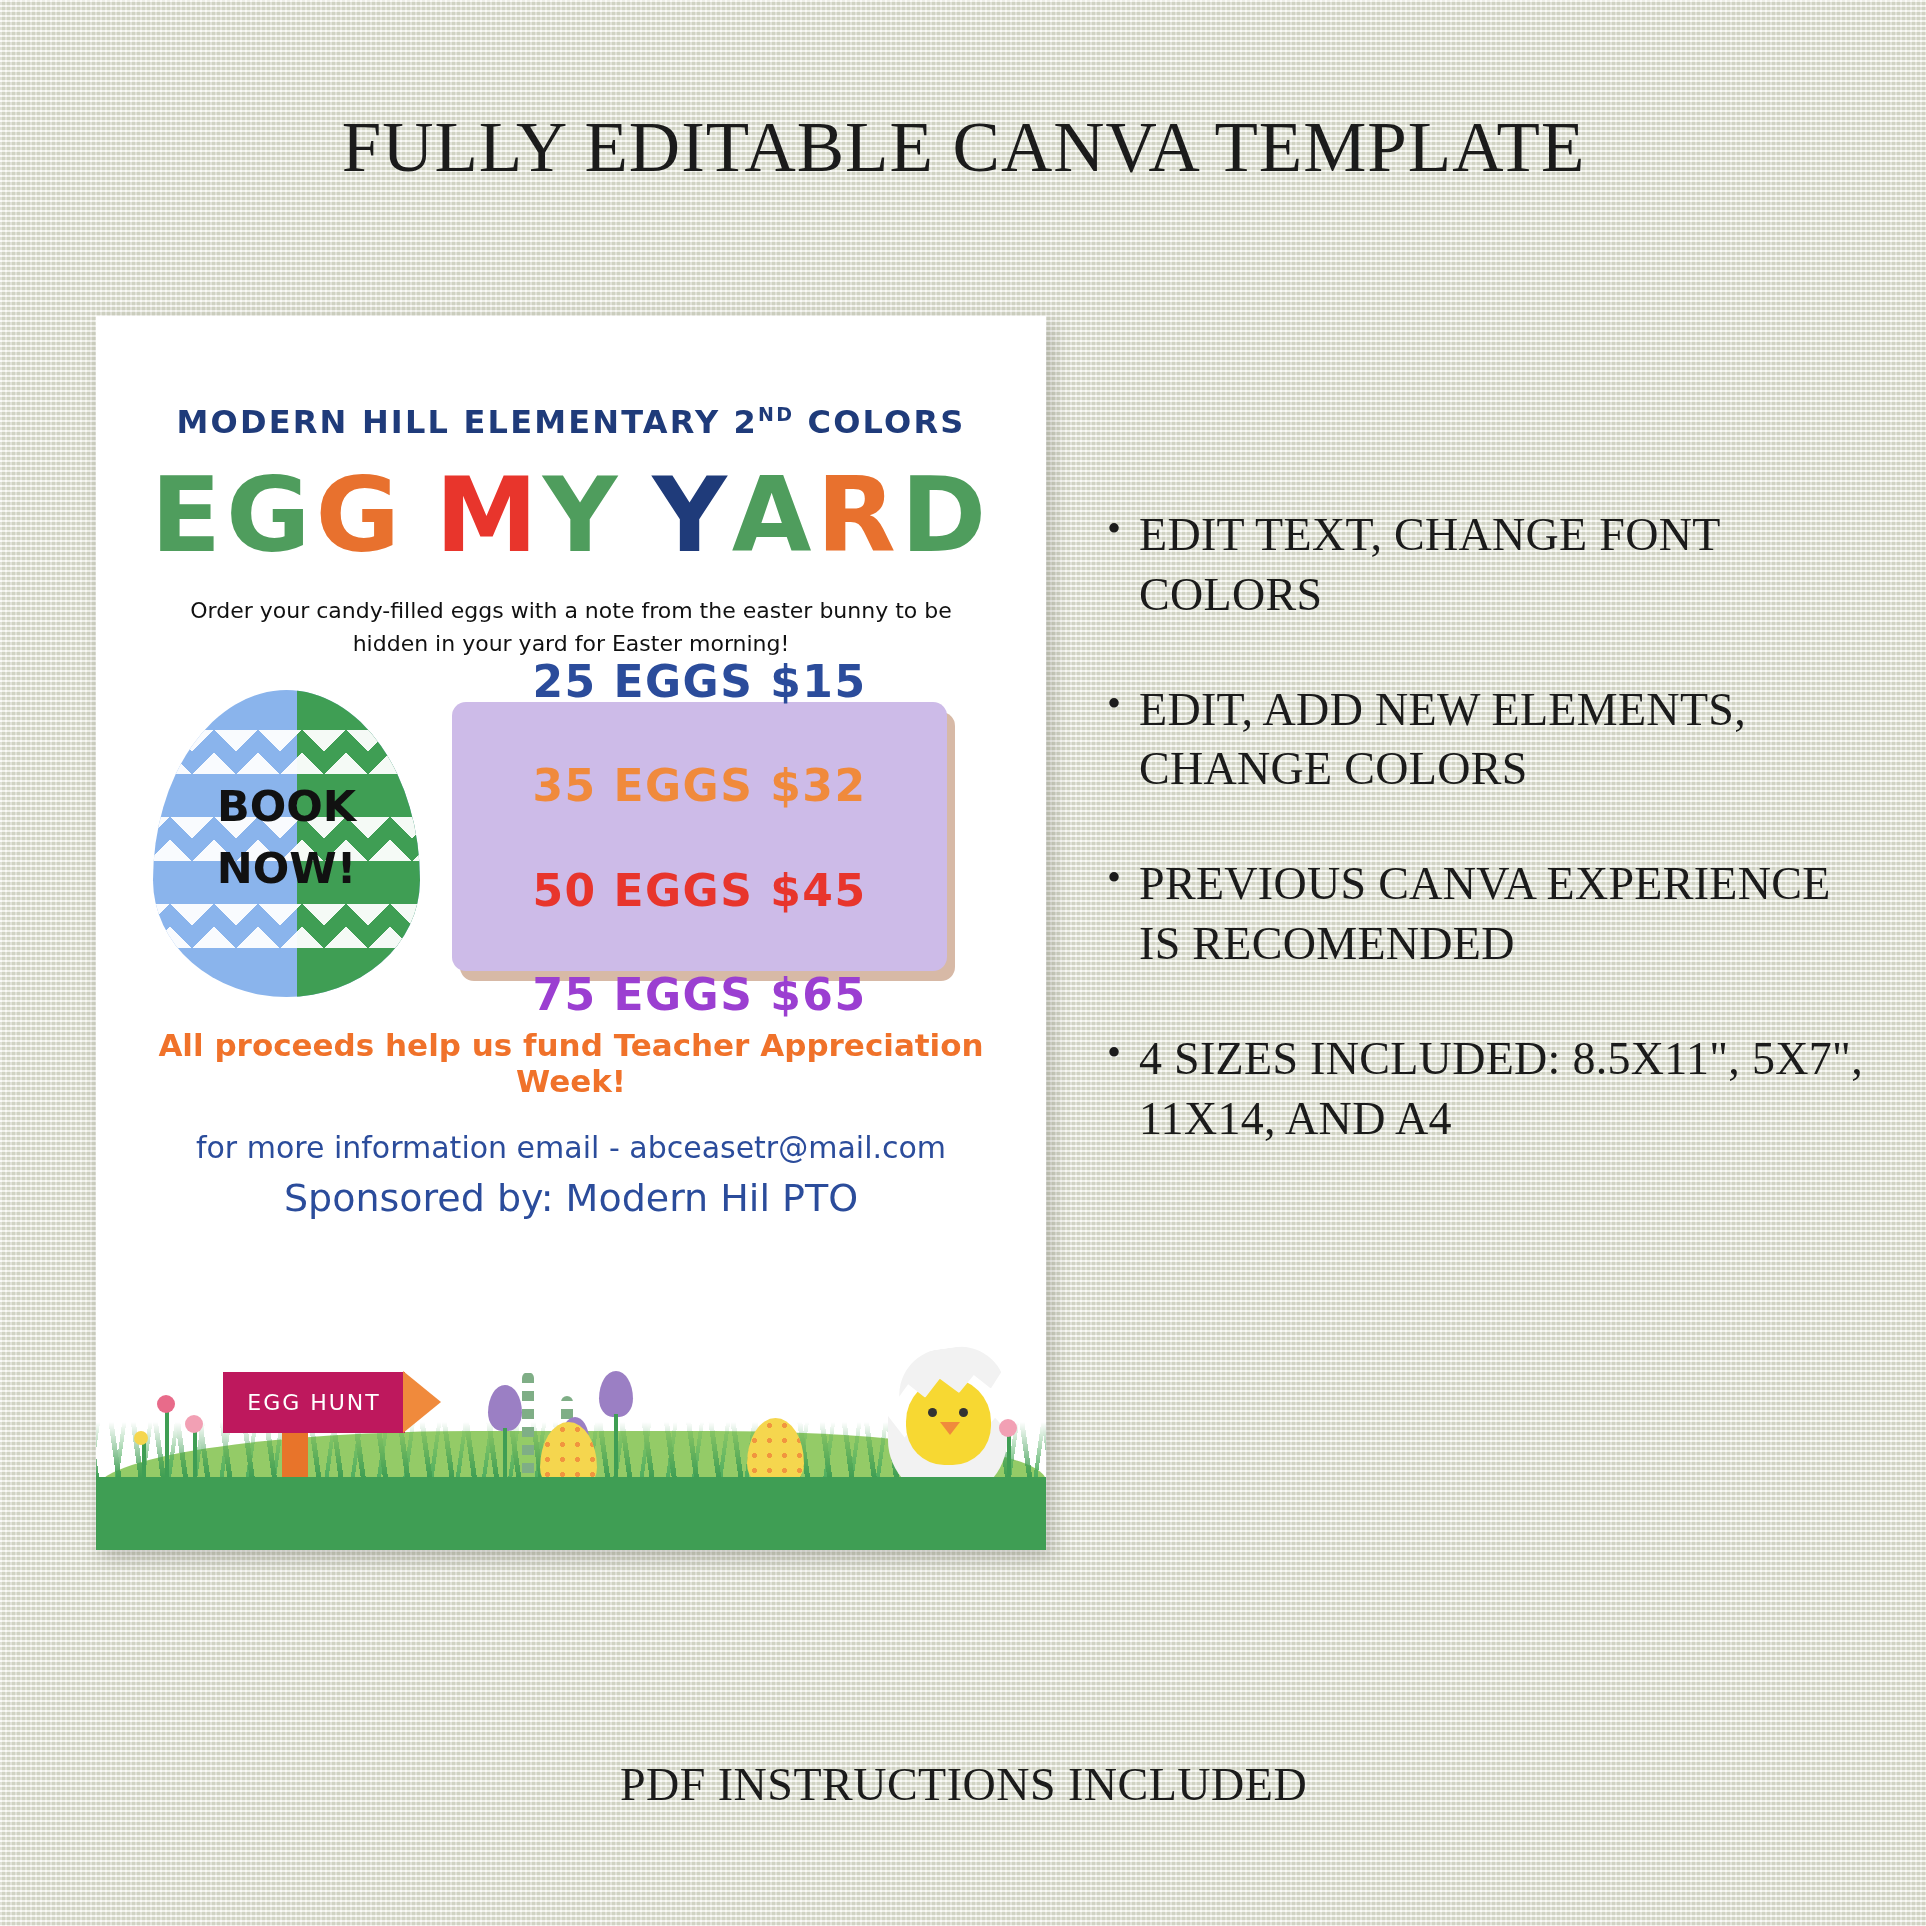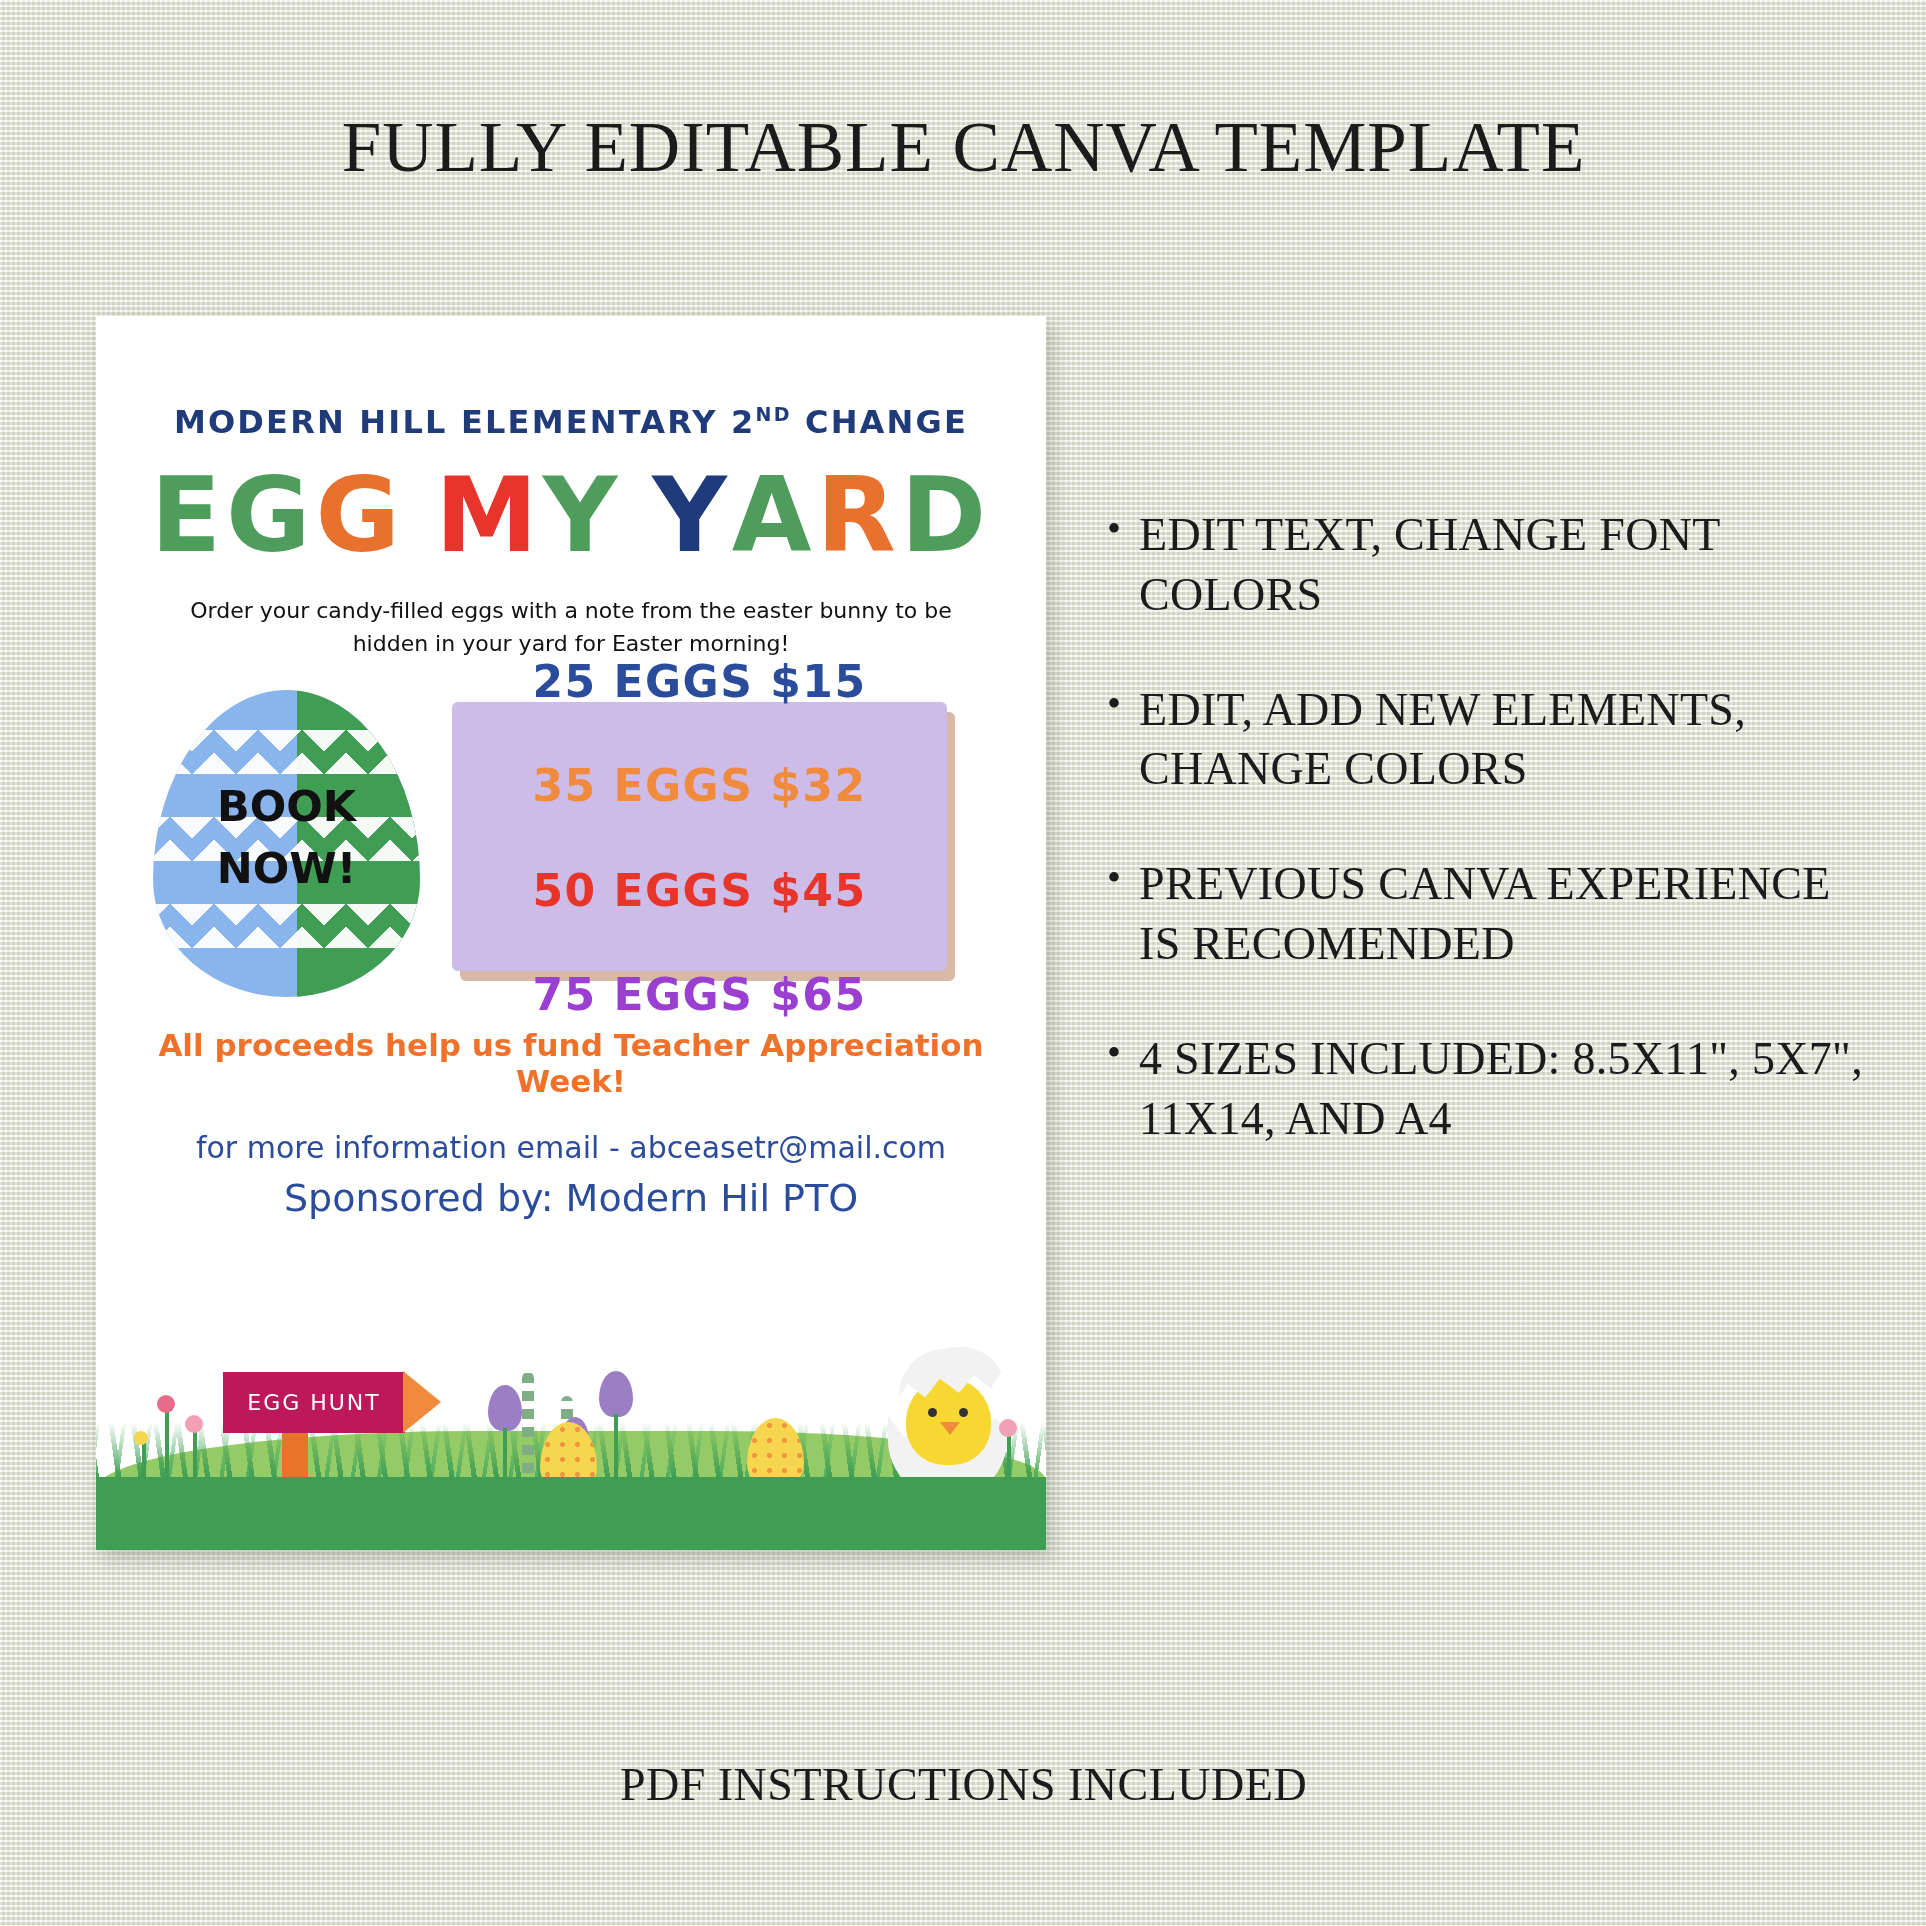--- a/index.html
+++ b/index.html
@@ -156,21 +156,21 @@
   }
 
   
   .price-box {
     position: absolute;
     left: 356px;
     top: 20px;
     width: 495px;
     height: 269px;
     background: #cdbbe8;
-    border-radius: 6px;
+    border-radius: 14px;
     box-shadow: 8px 10px 0 #d7b9a6;
     display: flex;
     flex-direction: column;
     justify-content: center;
     align-items: center;
     padding-top: 4px;
     box-sizing: border-box;
     gap: 48px;
   }
   .price-row {
@@ -394,21 +394,21 @@
 
 <div class="texture"></div>
 
 <div class="page">
 
   <div class="top-title">FULLY EDITABLE CANVA TEMPLATE</div>
 
   <div class="flyer">
 
     <div class="flyer-kicker">
-      <span>MODERN HILL ELEMENTARY 2</span><sup>ND</sup><span> CHANGE</span>
+      <span>MODERN HILL ELEMENTARY 2</span><sup>ND</sup><span> COLORS</span>
     </div>
 
     <div class="flyer-headline">
       <span style="color:#4f9d5d">E</span><span style="color:#4f9d5d">G</span><span style="color:#e8712e">G</span><span class="sp"></span><span style="color:#e8352c">M</span><span style="color:#4f9d5d">Y</span><span class="sp"></span><span style="color:#1f3b7a">Y</span><span style="color:#4f9d5d">A</span><span style="color:#e8712e">R</span><span style="color:#4f9d5d">D</span>
     </div>
 
     <div class="flyer-desc">Order your candy-filled eggs with a note from the easter bunny to be hidden in your yard for Easter morning!</div>
 
     <div class="middle">
 

